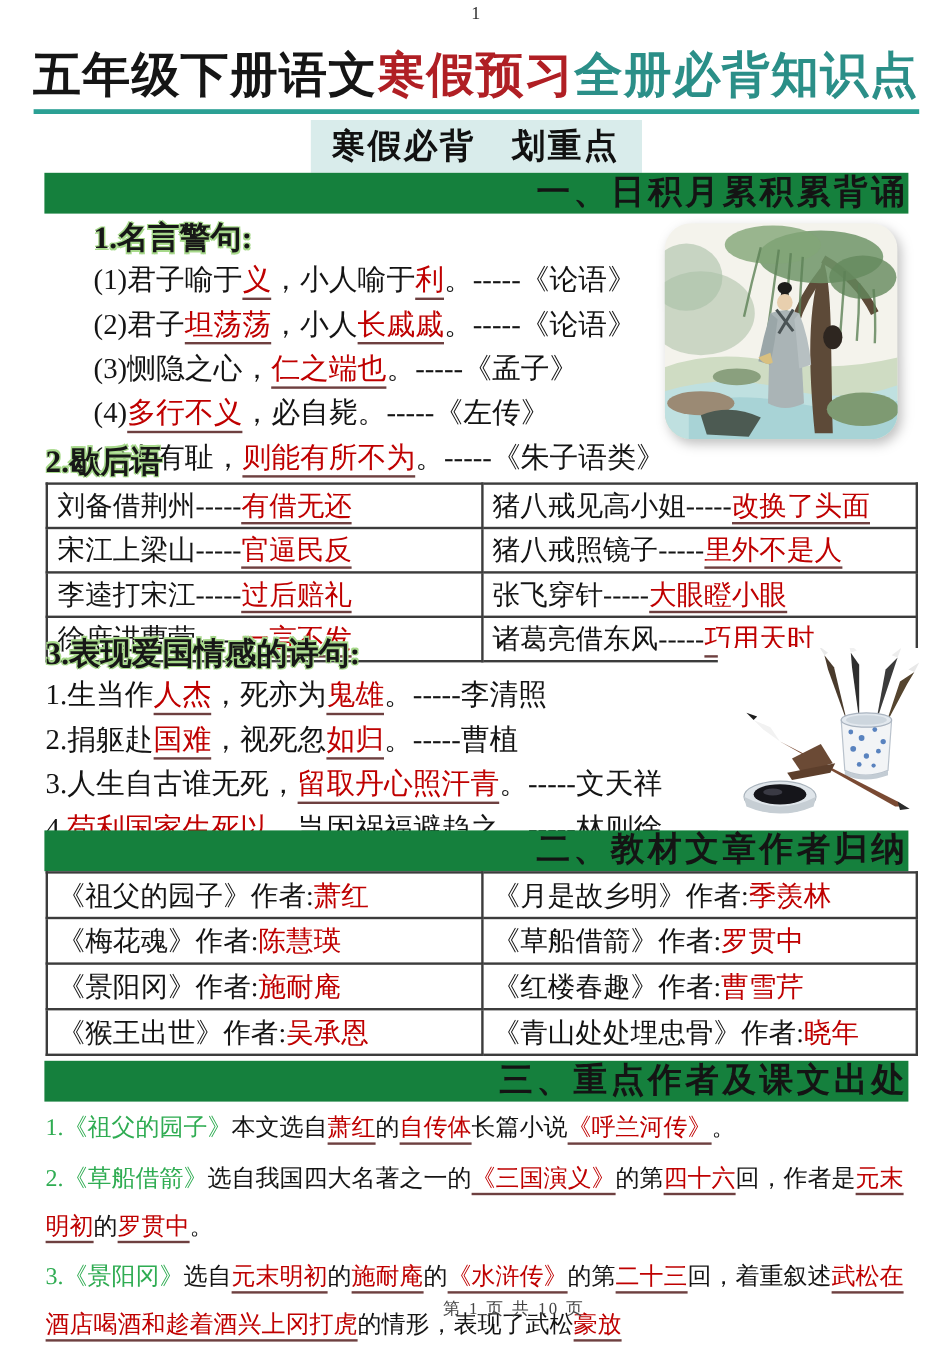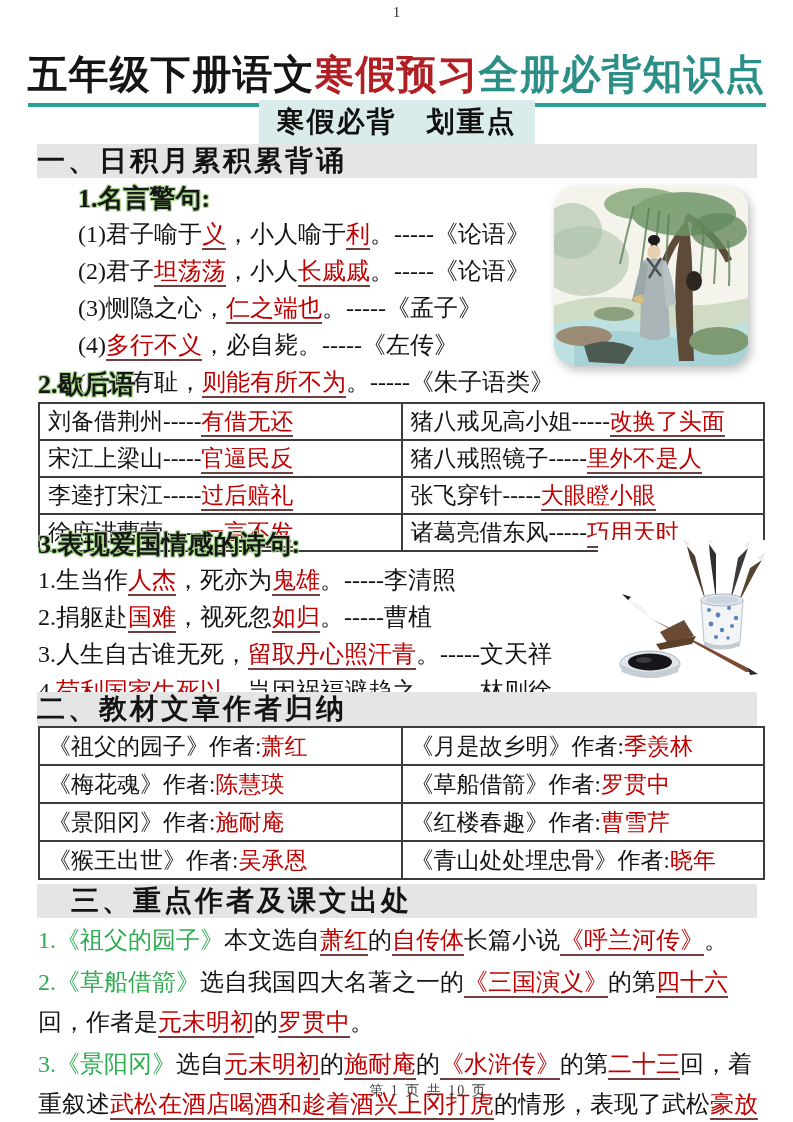--- a/index.html
+++ b/index.html
@@ -6,56 +6,56 @@
   html,body { background:#ffffff; }
   body {
     width:793px; height:1122px; position:relative; overflow:hidden;
     font-family:"Liberation Serif","DejaVu Serif",serif; color:#111;
   }
   .pagenum-top {
     position:absolute; top:4px; left:0; width:100%;
     text-align:center; font-size:15px; color:#333;
   }
   
-  .title-wrap { position:absolute; top:52px; left:0; width:100%; text-align:center; }
+  .title-wrap { position:absolute; top:40px; left:0; width:100%; text-align:center; }
   .doc-title {
     display:inline-block; font-size:40px; font-weight:bold; letter-spacing:1px;
     border-bottom:4px solid #2ba094; padding-bottom:5px; line-height:1.15;
   }
   .t-black { color:#151515; }
   .t-red   { color:#b01f24; }
   .t-teal  { color:#2b8f88; }
   
   .subtitle-wrap { position:absolute; top:100px; left:0; width:100%; text-align:center; }
   .subtitle {
     display:inline-block; background:#d9eceb; color:#111;
     font-size:28px; font-weight:bold; padding:3px 18px; letter-spacing:2px;
   }
   
   .band {
     position:absolute; left:37px; width:720px; height:34px;
-    background:#e5e5e5; color:#141414; font-size:28px; font-weight:bold;
-    text-align:left; line-height:34px; letter-spacing:3px;
+    background:#15803d; color:#141414; font-size:28px; font-weight:bold;
+    text-align:right; line-height:34px; letter-spacing:3px;
   }
   .band-1 { top:144px; }
   .band-2 { top:692px; }
   .band-3 { top:884px;padding-left:34px; }
   
   .block { position:absolute; left:38px; width:727px; }
   .blk-quotes    { top:182px;margin-left:40px; }
   .blk-xiehouyu  { top:368px; }
   .blk-patriotic { top:528px; }
   .blk-authors   { top:726px; }
   .blk-sources   { top:920px; }
   .subhead {
     font-size:26px; font-weight:bold; color:#171717; line-height:34px;
     text-shadow:-1px -1px 0 #a7d98b, 1px -1px 0 #a7d98b, -1px 1px 0 #a7d98b, 1px 1px 0 #a7d98b;
   }
   .line { font-size:24px; line-height:37px; white-space:nowrap; }
-  .para { font-size:24px; line-height:40px; margin-bottom:2px; }
+  .para { font-size:20px; line-height:40px; margin-bottom:2px; }
   
   .sg-n  { color:#141414; }
   .sg-r  { color:#bf0000; border-bottom:2px solid #6e4040; padding-bottom:1px; }
   .sg-red{ color:#bf0000; }
   .sg-g  { color:#2fac52; }
   
   table { border-collapse:collapse; width:100%; table-layout:fixed; }
   td {
     border:2px solid #3c3c3c; font-size:23px; padding:2px 6px 2px 8px;
     height:36px; vertical-align:middle; white-space:nowrap; overflow:hidden;

